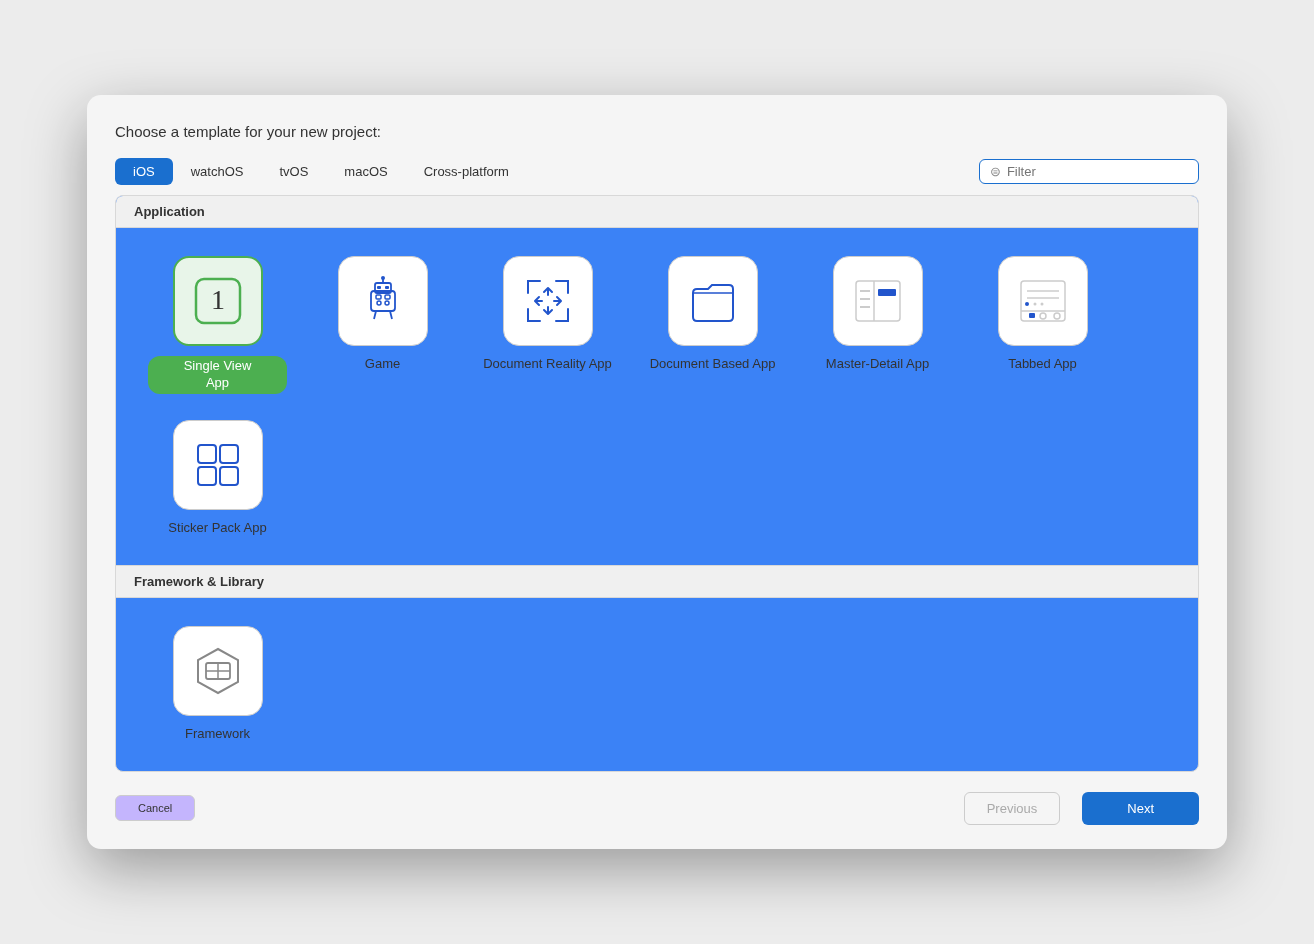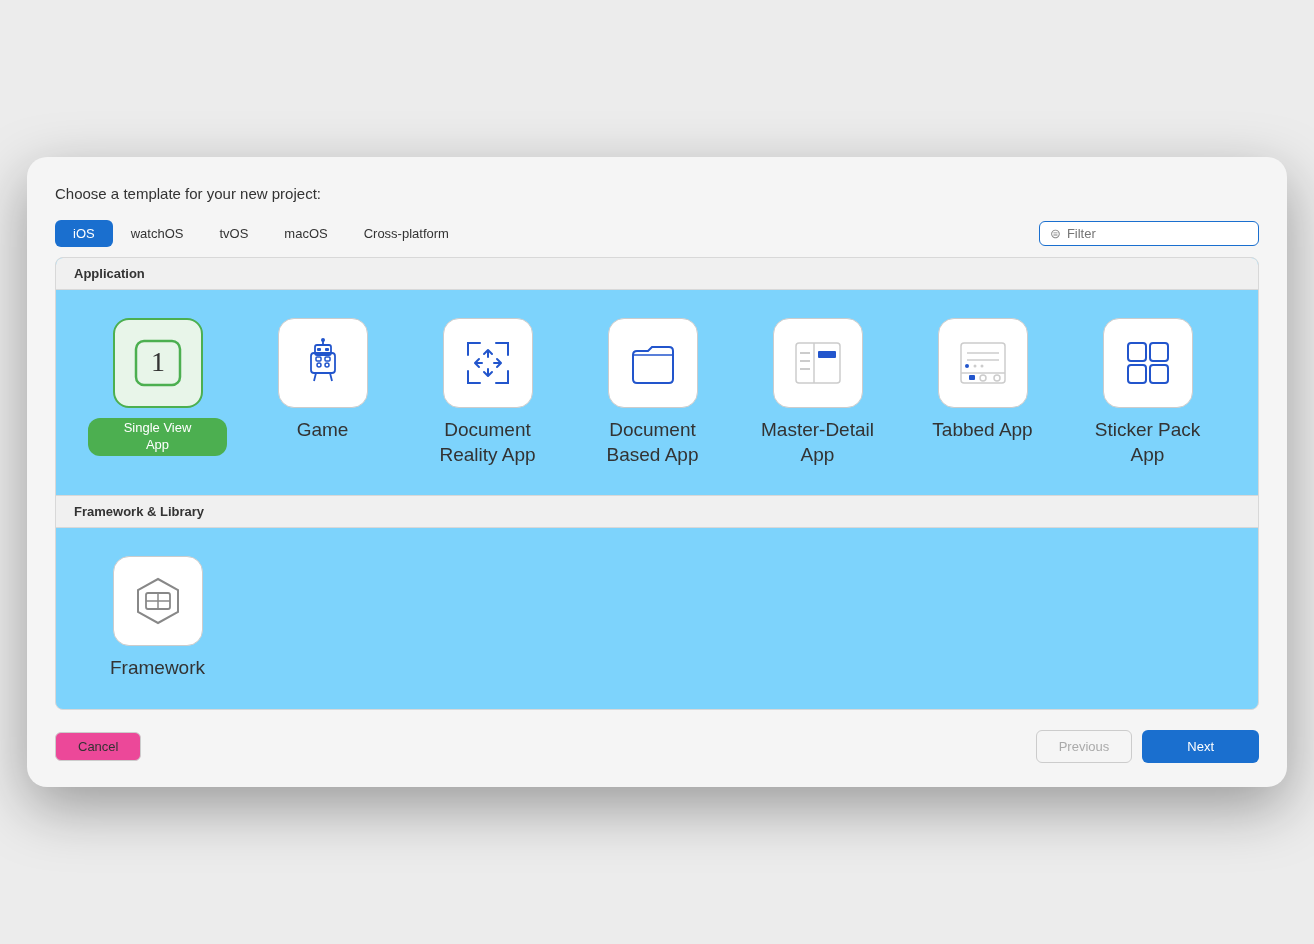--- a/index.html
+++ b/index.html
@@ -7,22 +7,22 @@
       font-family: -apple-system, BlinkMacSystemFont, 'Helvetica Neue', Arial, sans-serif;
       background: #ececec;
       display: flex;
       justify-content: center;
       align-items: center;
       min-height: 100vh;
       padding: 20px;
     }
     .dialog {
       background: #f5f5f5;
-      border-radius: 20px;
-      width: 1260px;
+      border-radius: 14px;
+      width: 1140px;
       max-width: 100%;
       box-shadow: 0 20px 60px rgba(0,0,0,0.35);
       padding: 28px 28px 24px 28px;
     }
     .dialog-title {
       font-size: 15px;
       color: #333;
       margin-bottom: 18px;
       font-weight: 400;
     }
@@ -70,21 +70,21 @@
       background: transparent;
       width: 100%;
       color: #7f1d1d;
     }
     .filter-icon {
       color: #888;
       font-size: 13px;
     }
     
     .content-area {
-      background: #7dd3fc;
+      background: #3b82f6;
       border: 1px solid #d8d8d8;
       border-radius: 8px;
       margin-top: 10px;
       overflow: hidden;
     }
     
     .section-header {
       background: #f0f0f0;
       padding: 8px 18px;
       font-size: 13px;
@@ -125,50 +125,50 @@
       border: 1.5px solid #ccc;
       border-radius: 16px;
       display: flex;
       align-items: center;
       justify-content: center;
       background: #fff;
       margin-bottom: 10px;
       overflow: hidden;
     }
     .template-label {
-      font-size: 19px;
+      font-size: 13px;
+      color: #333;
+      text-align: left;
+      line-height: 1.3;
+    }
+    .label-badge {
+      font-size: 13px;
       color: #333;
       text-align: center;
       line-height: 1.3;
     }
-    .label-badge {
-      font-size: 13px;
-      color: #333;
-      text-align: center;
-      line-height: 1.3;
-    }
     
     .footer {
       display: flex;
       justify-content: space-between;
       align-items: center;
       margin-top: 20px;
     }
     .btn-cancel {
       padding: 6px 22px;
-      font-size: 13px;
+      font-size: 11px;
       border: 1px solid #ccc;
       border-radius: 6px;
-      background: #ec4899;
+      background: #c4b5fd;
       cursor: pointer;
       color: #333;
     }
     .footer-right {
       display: flex;
-      gap: 10px;
+      gap: 22px;
     }
     .btn-previous {
       padding: 8px 22px;
       font-size: 13px;
       border: 1px solid #ccc;
       border-radius: 6px;
       background: #f5f5f5;
       cursor: pointer;
       color: #aaa;
     }

